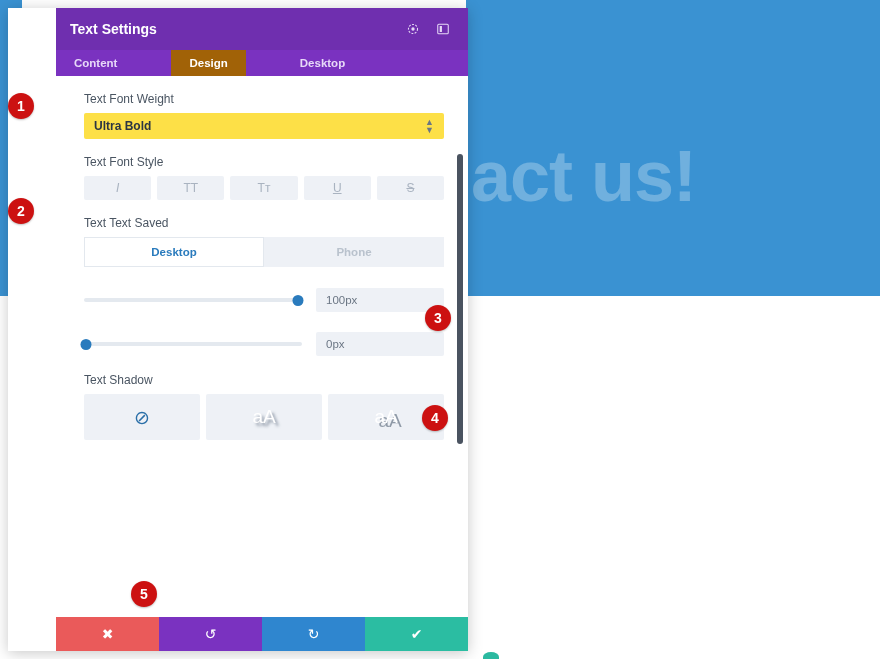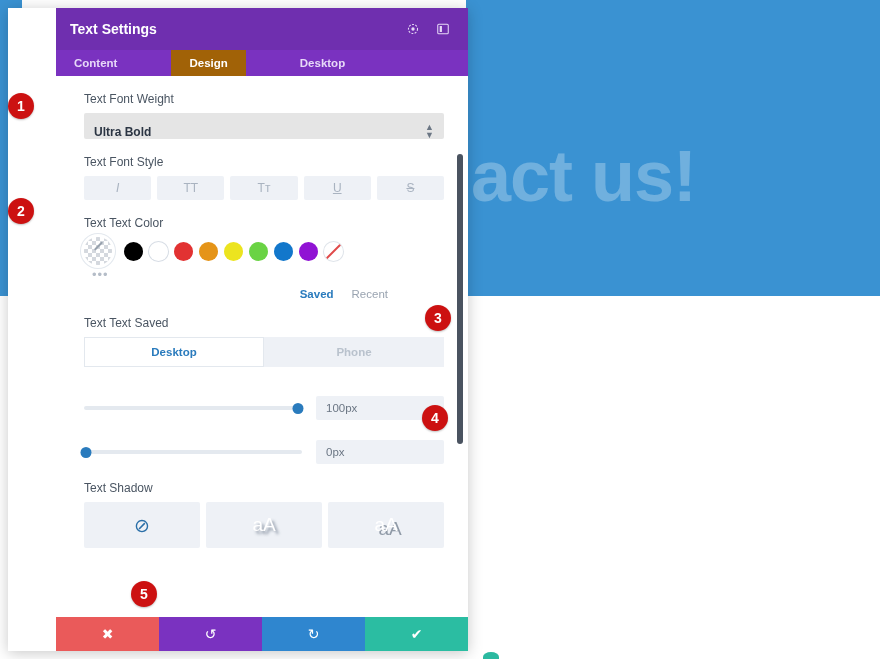--- a/index.html
+++ b/index.html
@@ -80,22 +80,22 @@
     background:#4a5360; border-radius:3px; cursor:pointer;
   }
 
   .field-label {
     font-size: 12px; color:#4a5562; margin-bottom: 7px; font-weight: normal;
   }
   .group { margin-bottom: 16px; }
 
   
   .sel-box {
-    height: 26px; background:#e5e5e5; border-radius:2px;
-    display:flex; align-items:flex-end; padding: 0 10px;
+    height: 26px; background:#fde047; border-radius:2px;
+    display:flex; align-items:center; padding: 0 10px;
     font-size: 12px; color:#2b3543; font-weight:bold; cursor:pointer;
   }
   .sel-box .sel-val { flex:1; }
   .sel-arrows { font-size: 9px; color:#6b7684; line-height:8px; text-align:center; }
 
   
   .btn-strip { display:flex; gap:6px; }
   .btn-strip .sbtn {
     flex:1; height:24px; background:#eef1f6; border-radius:2px;
     display:flex; align-items:center; justify-content:center;
@@ -240,48 +240,28 @@
       <div class="field-label">Text Font Style</div>
       <div class="btn-strip">
         <div class="sbtn" style="font-style:italic">I</div>
         <div class="sbtn">TT</div>
         <div class="sbtn">Tᴛ</div>
         <div class="sbtn" style="text-decoration:underline">U</div>
         <div class="sbtn" style="text-decoration:line-through">S</div>
       </div>
     </div>
 
-    <div class="group">
-      <div class="field-label">Text Text Color</div>
-      <div class="color-row">
-        <div class="picker"></div>
-        <div class="swatch" style="background:#000000"></div>
-        <div class="swatch ring" style="background:#ffffff"></div>
-        <div class="swatch" style="background:#e23232"></div>
-        <div class="swatch" style="background:#e59418"></div>
-        <div class="swatch" style="background:#ece41f"></div>
-        <div class="swatch" style="background:#6ad344"></div>
-        <div class="swatch" style="background:#1277cb"></div>
-        <div class="swatch" style="background:#9013d4"></div>
-        <div class="swatch none"></div>
-      </div>
-      <div class="dots">•••</div>
-      <div class="saved-row">
-        <span class="saved-on">Saved</span>
-        <span class="saved-off">Recent</span>
-      </div>
-    </div>
 
     <div class="group">
       <div class="field-label">Text Text Saved</div>
       <div class="device-tabs">
         <div class="device-tab active">Desktop</div>
         <div class="device-tab">Phone</div>
       </div>
-      <div class="slider-row" style="margin-top:28px">
+      <div class="slider-row" style="margin-top:20px">
         <div class="slider">
           <div class="rail"></div>
           <div class="knob" style="left:98%"></div>
         </div>
         <div class="val-box">100px</div>
       </div>
     </div>
 
     <div class="group">
       <div class="slider-row">

